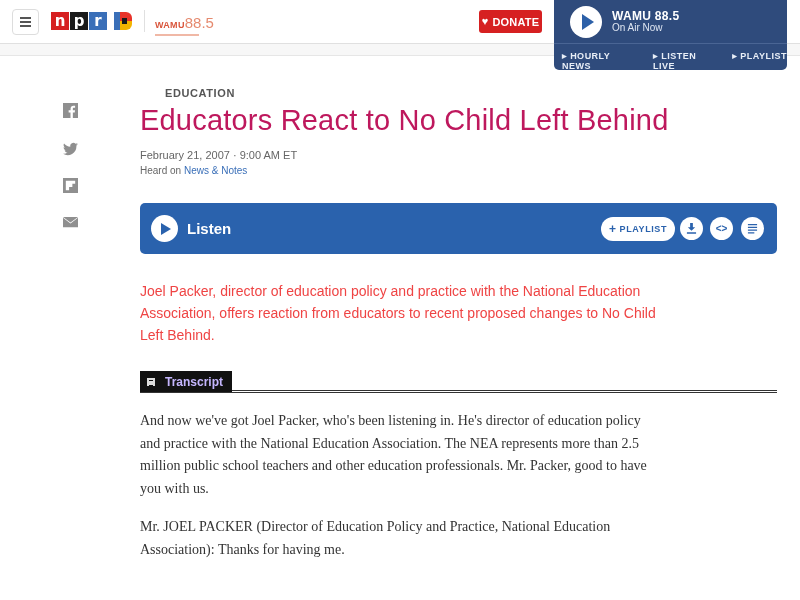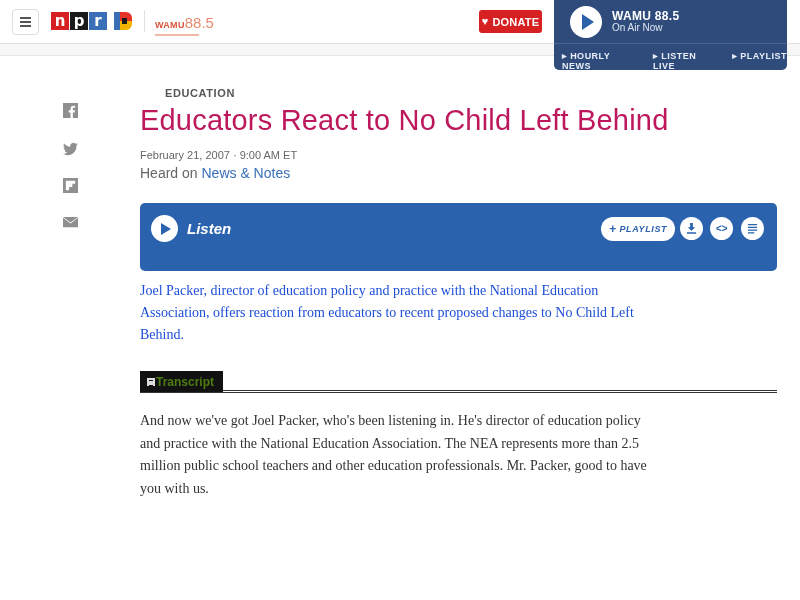--- a/index.html
+++ b/index.html
@@ -41,36 +41,36 @@
   .player-links span.arr { font-size: 6px; margin-right: 3px; vertical-align: 1px; }
 
   
   .social { position: absolute; left: 62px; width: 16px; height: 16px; display: flex; align-items: center; justify-content: center; }
   .social svg { width: 15px; height: 15px; fill: #8f8f8f; }
 
   
   .eyebrow { position: absolute; left: 141px; top: 87px; font-size: 11px; font-weight: bold; color: #555; letter-spacing: 0.6px; margin-left: 24px; }
   .title { position: absolute; left: 140px; top: 104px; font-size: 29px; color: #be185d; font-weight: normal; letter-spacing: 0.2px; white-space: nowrap; }
   .dateline { position: absolute; left: 140px; top: 149px; font-size: 11px; color: #666; }
-  .heard { position: absolute; left: 140px; top: 165px; font-size: 14px; color: #666; }
+  .heard { position: absolute; left: 140px; top: 165px; font-size: 10px; color: #666; }
   .heard a { color: #3a6fb8; text-decoration: none; }
 
-  .listen-bar { position: absolute; left: 140px; top: 203px; width: 637px; height: 68px; background: #2a62ad; border-radius: 5px; font-style: italic; }
+  .listen-bar { position: absolute; left: 140px; top: 203px; width: 637px; height: 51px; background: #2a62ad; border-radius: 5px; }
   .listen-play { position: absolute; left: 11px; top: 12px; width: 27px; height: 27px; border-radius: 50%; background: #fff; display: flex; align-items: center; justify-content: center; }
   .listen-play .tri { width: 0; height: 0; border-left: 10px solid #2a62ad; border-top: 6.5px solid transparent; border-bottom: 6.5px solid transparent; margin-left: 3px; }
   .listen-label { position: absolute; left: 47px; top: 17px; font-size: 15px; font-weight: bold; color: #fff; }
   .playlist-btn { position: absolute; left: 461px; top: 14px; width: 74px; height: 24px; background: #fff; border-radius: 12px; color: #2a62ad; font-size: 9px; font-weight: bold; letter-spacing: 0.6px; display: flex; align-items: center; justify-content: center; gap: 3px; }
   .playlist-btn .plus { font-size: 12px; line-height: 1; }
   .circle-btn { position: absolute; top: 14px; width: 23px; height: 23px; border-radius: 50%; background: #fff; display: flex; align-items: center; justify-content: center; color: #2a62ad; font-size: 10px; font-weight: bold; }
   .circle-btn svg { width: 11px; height: 11px; fill: #2a62ad; }
 
-  .teaser { position: absolute; left: 140px; top: 280px; width: 520px; font-family: Liberation Serif, serif; font-size: 14px; line-height: 22px; color: #1d4ed8; }
+  .teaser { position: absolute; left: 140px; top: 280px; width: 520px; font-family: Liberation Sans, sans-serif; font-size: 14px; line-height: 22px; color: #ef4444; }
 
   .transcript-head { position: absolute; left: 140px; top: 371px; width: 637px; height: 22px; border-bottom: 3px double #333; }
-  .transcript-tab { position: absolute; left: 0; top: 0; height: 21px; padding: 0 9px 0 7px; background: #111; color: #4d7c0f; font-size: 12px; font-weight: bold; display: flex; align-items: center; gap: 1px; }
+  .transcript-tab { position: absolute; left: 0; top: 0; height: 21px; padding: 0 9px 0 7px; background: #111; color: #c4b5fd; font-size: 12px; font-weight: bold; display: flex; align-items: center; gap: 10px; }
   .transcript-tab .doc { width: 8px; height: 8px; background: #ddd; border: 1px solid #ddd; position: relative; }
   .transcript-tab .doc::after { content: ""; position: absolute; left: 1px; top: 1px; width: 4px; height: 4px; border-top: 1px solid #111; border-bottom: 1px solid #111; }
 
   .transcript { position: absolute; left: 140px; top: 410px; width: 520px; font-family: "Liberation Serif", serif; font-size: 14px; line-height: 22.5px; color: #333; }
   .transcript p { margin-bottom: 16px; }
 </style>
 </head>
 <body>
 
 <div class="header">
@@ -169,14 +169,15 @@
 <p class="teaser">Joel Packer, director of education policy and practice with the National Education Association, offers reaction from educators to recent proposed changes to No Child Left Behind.</p>
 
 <div class="transcript-head">
   <div class="transcript-tab">
     <span class="doc"></span>
     <span>Transcript</span>
   </div>
 </div>
 <div class="transcript">
   <p>And now we've got Joel Packer, who's been listening in. He's director of education policy and practice with the National Education Association. The NEA represents more than 2.5 million public school teachers and other education professionals. Mr. Packer, good to have you with us.</p>
+  <p>Mr. JOEL PACKER (Director of Education Policy and Practice, National Education Association): Thanks for having me.</p>
 
 </div>
 
 </body></html>

